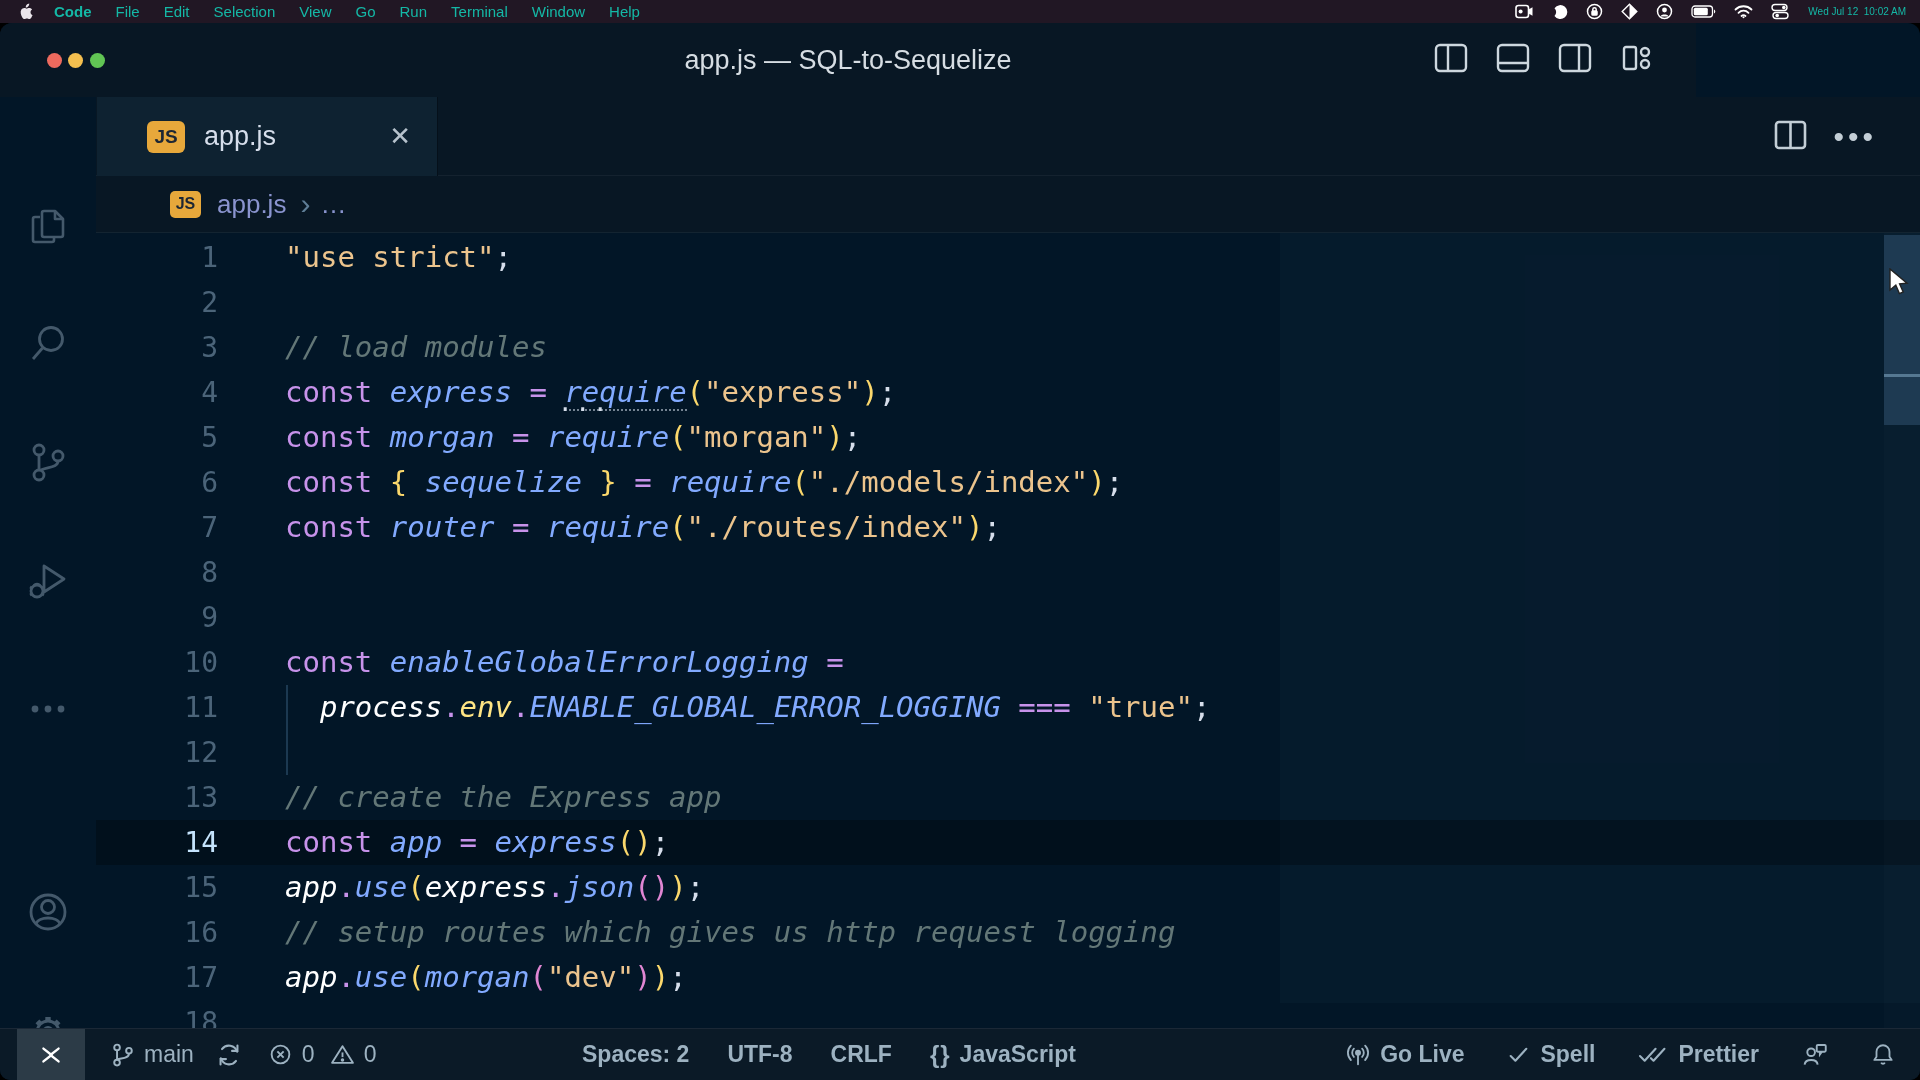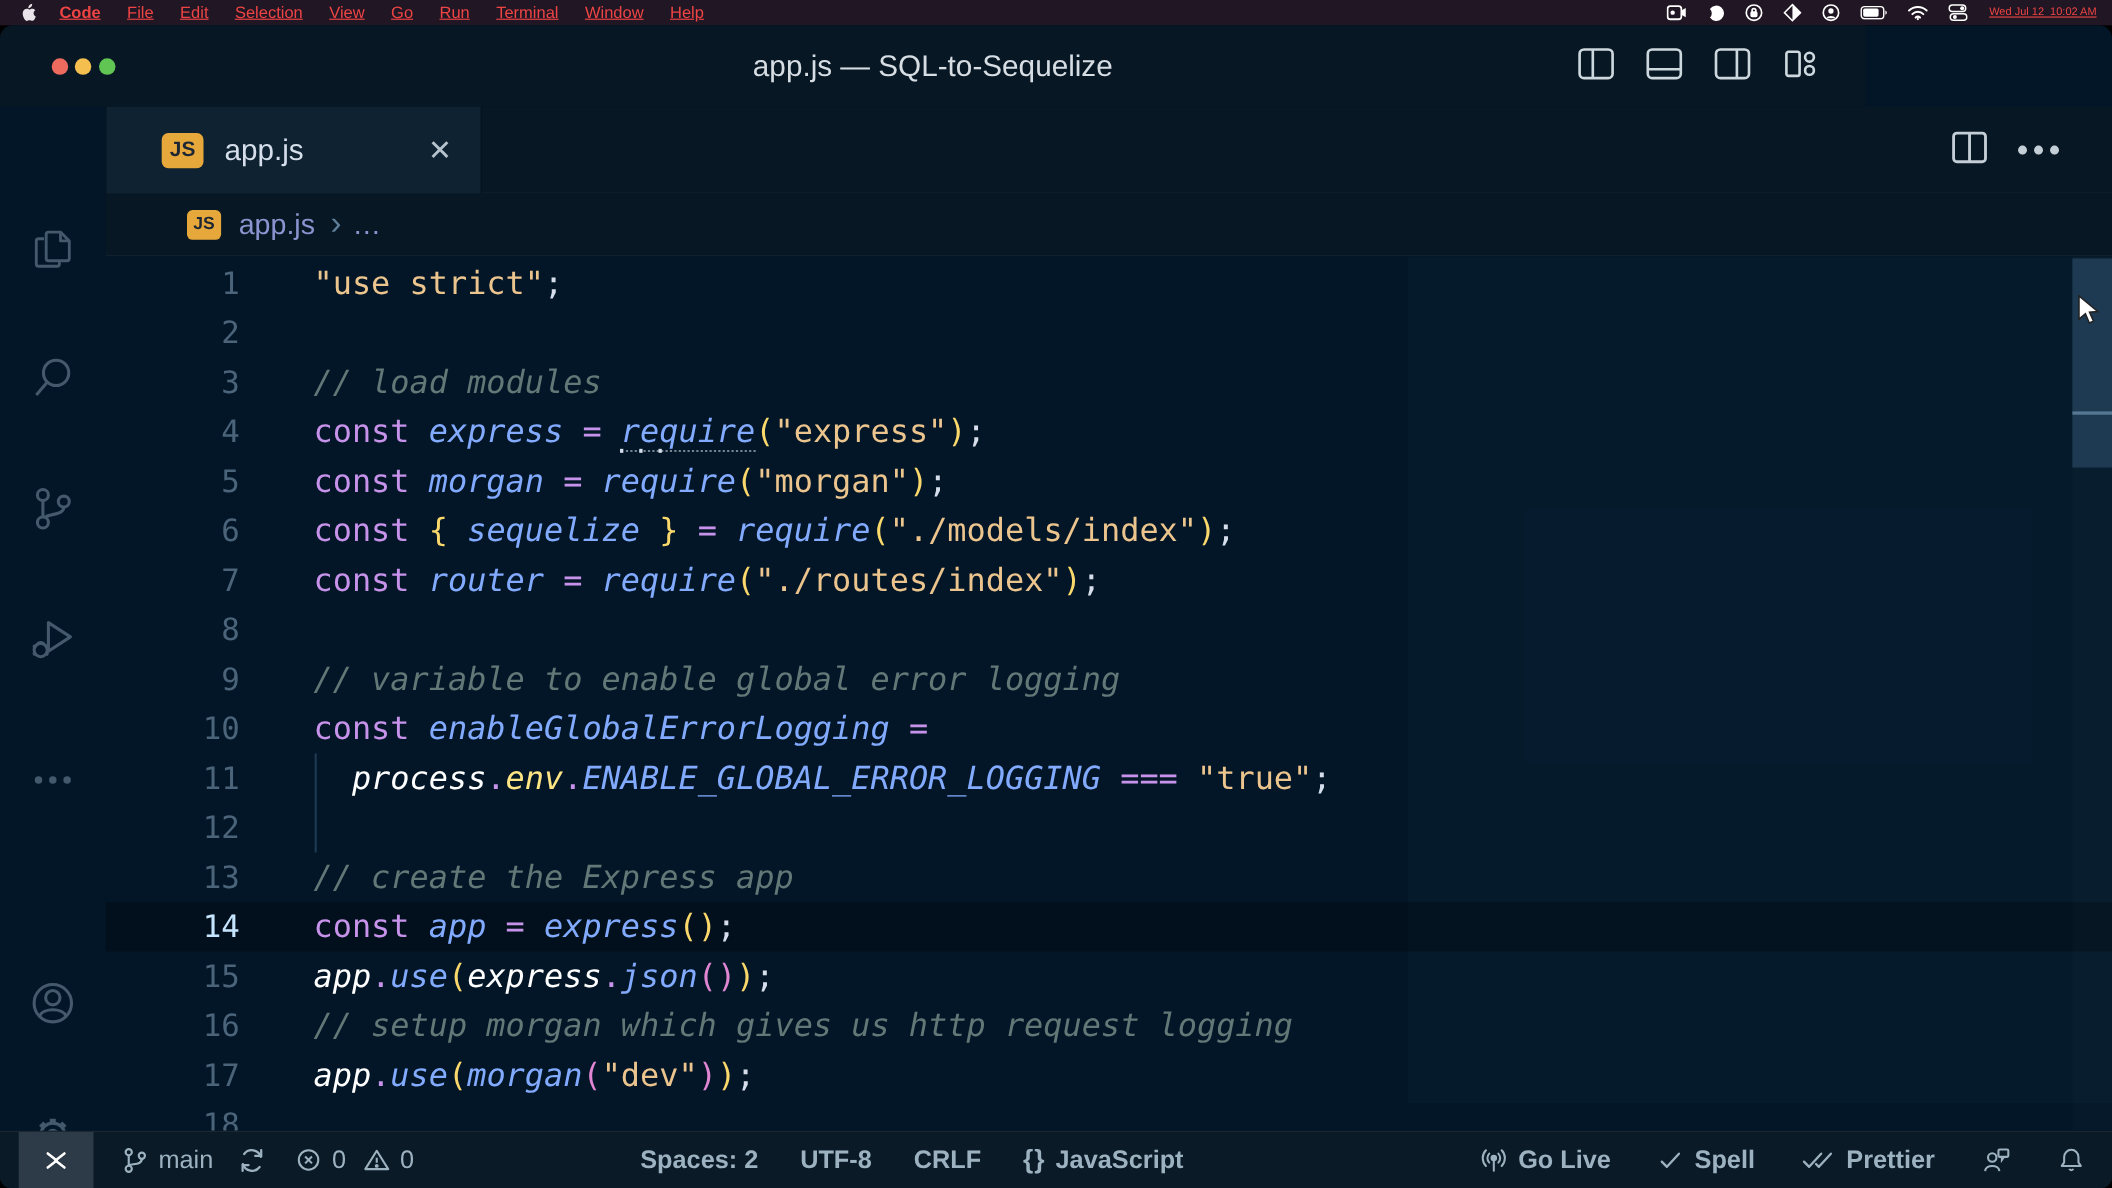--- a/index.html
+++ b/index.html
@@ -2,21 +2,21 @@
 <html><head>
 <meta charset="utf-8">
 <style>
   * { margin:0; padding:0; box-sizing:border-box; }
   html,body { width:1920px; height:1080px; background:#000; overflow:hidden;
     font-family:"Liberation Sans", sans-serif; }
   .screen { position:absolute; inset:0; width:1920px; height:1080px; }
 
   
   .menubar { position:absolute; left:0; top:0; width:1920px; height:23px;
-    background:#211724; display:flex; align-items:center; color:#ef4444; font-size:15px;text-decoration:underline; }
+    background:#211724; display:flex; align-items:center; color:#14b8a6; font-size:15px; }
   .apple { margin-left:18px; display:flex; align-items:center; }
   .mi { padding:0 12px; }
   .mi.bold { font-weight:700; margin-left:8px; }
   .mspacer { flex:1; }
   .micon { margin:0 9px; display:flex; align-items:center; }
   .mclock { margin:0 14px 0 10px; font-size:10px; white-space:pre; }
 
   
   .window { position:absolute; left:0; top:23px; width:1920px; height:1057px;
     background:#021627; border-radius:12px 12px 10px 10px; overflow:hidden; }
@@ -315,28 +315,28 @@
       <div class="band"></div>
       <div id="code">
           <div class="cl"><span class="ln">1</span><span class="ct"><span class="tk-str">"use strict"</span><span class="tk-fg">;</span></span></div>
           <div class="cl"><span class="ln">2</span><span class="ct"></span></div>
           <div class="cl"><span class="ln">3</span><span class="ct"><span class="tk-cmt">// load modules</span></span></div>
           <div class="cl"><span class="ln">4</span><span class="ct"><span class="tk-kw">const </span><span class="tk-var">express</span><span class="tk-op"> = </span><span class="tk-var tk-hint">require</span><span class="tk-b1">(</span><span class="tk-str">"express"</span><span class="tk-b1">)</span><span class="tk-fg">;</span></span></div>
           <div class="cl"><span class="ln">5</span><span class="ct"><span class="tk-kw">const </span><span class="tk-var">morgan</span><span class="tk-op"> = </span><span class="tk-var">require</span><span class="tk-b1">(</span><span class="tk-str">"morgan"</span><span class="tk-b1">)</span><span class="tk-fg">;</span></span></div>
           <div class="cl"><span class="ln">6</span><span class="ct"><span class="tk-kw">const </span><span class="tk-b1">{</span><span class="tk-fg"> </span><span class="tk-var">sequelize</span><span class="tk-fg"> </span><span class="tk-b1">}</span><span class="tk-op"> = </span><span class="tk-var">require</span><span class="tk-b1">(</span><span class="tk-str">"./models/index"</span><span class="tk-b1">)</span><span class="tk-fg">;</span></span></div>
           <div class="cl"><span class="ln">7</span><span class="ct"><span class="tk-kw">const </span><span class="tk-var">router</span><span class="tk-op"> = </span><span class="tk-var">require</span><span class="tk-b1">(</span><span class="tk-str">"./routes/index"</span><span class="tk-b1">)</span><span class="tk-fg">;</span></span></div>
           <div class="cl"><span class="ln">8</span><span class="ct"></span></div>
-          <div class="cl"><span class="ln">9</span><span class="ct"><span class="tk-cmt">// variable to enable global error logging</span></span></div>
+          <div class="cl"><span class="ln">9</span></div>
           <div class="cl"><span class="ln">10</span><span class="ct"><span class="tk-kw">const </span><span class="tk-var">enableGlobalErrorLogging</span><span class="tk-fg"> </span><span class="tk-op">=</span></span></div>
           <div class="cl"><span class="ln">11</span><span class="ct"><span class="tk-fg">  </span><span class="tk-obj">process</span><span class="tk-dot">.</span><span class="tk-prop">env</span><span class="tk-dot">.</span><span class="tk-var">ENABLE_GLOBAL_ERROR_LOGGING</span><span class="tk-fg"> </span><span class="tk-op">===</span><span class="tk-fg"> </span><span class="tk-str">"true"</span><span class="tk-fg">;</span></span></div>
           <div class="cl"><span class="ln">12</span><span class="ct"></span></div>
           <div class="cl"><span class="ln">13</span><span class="ct"><span class="tk-cmt">// create the Express app</span></span></div>
           <div class="cl cur"><span class="ln">14</span><span class="ct"><span class="tk-kw">const </span><span class="tk-var">app</span><span class="tk-op"> = </span><span class="tk-var">express</span><span class="tk-b1">(</span><span class="tk-b1">)</span><span class="tk-fg">;</span></span></div>
           <div class="cl"><span class="ln">15</span><span class="ct"><span class="tk-obj">app</span><span class="tk-dot">.</span><span class="tk-var">use</span><span class="tk-b1">(</span><span class="tk-obj">express</span><span class="tk-dot">.</span><span class="tk-var">json</span><span class="tk-b2">(</span><span class="tk-b2">)</span><span class="tk-b1">)</span><span class="tk-fg">;</span></span></div>
-          <div class="cl"><span class="ln">16</span><span class="ct"><span class="tk-cmt">// setup morgan which gives us http request logging</span></span></div>
+          <div class="cl"><span class="ln">16</span><span class="ct"><span class="tk-cmt">// setup routes which gives us http request logging</span></span></div>
           <div class="cl"><span class="ln">17</span><span class="ct"><span class="tk-obj">app</span><span class="tk-dot">.</span><span class="tk-var">use</span><span class="tk-b1">(</span><span class="tk-var">morgan</span><span class="tk-b2">(</span><span class="tk-str">"dev"</span><span class="tk-b2">)</span><span class="tk-b1">)</span><span class="tk-fg">;</span></span></div>
           <div class="cl"><span class="ln">18</span><span class="ct"></span></div>
         </div>
       <div class="indent-guide"></div>
       <div class="hintdots">···</div>
       <div class="vscroll">
         <div class="vthumb">
             <div class="seam"></div>
           </div>
       </div>

